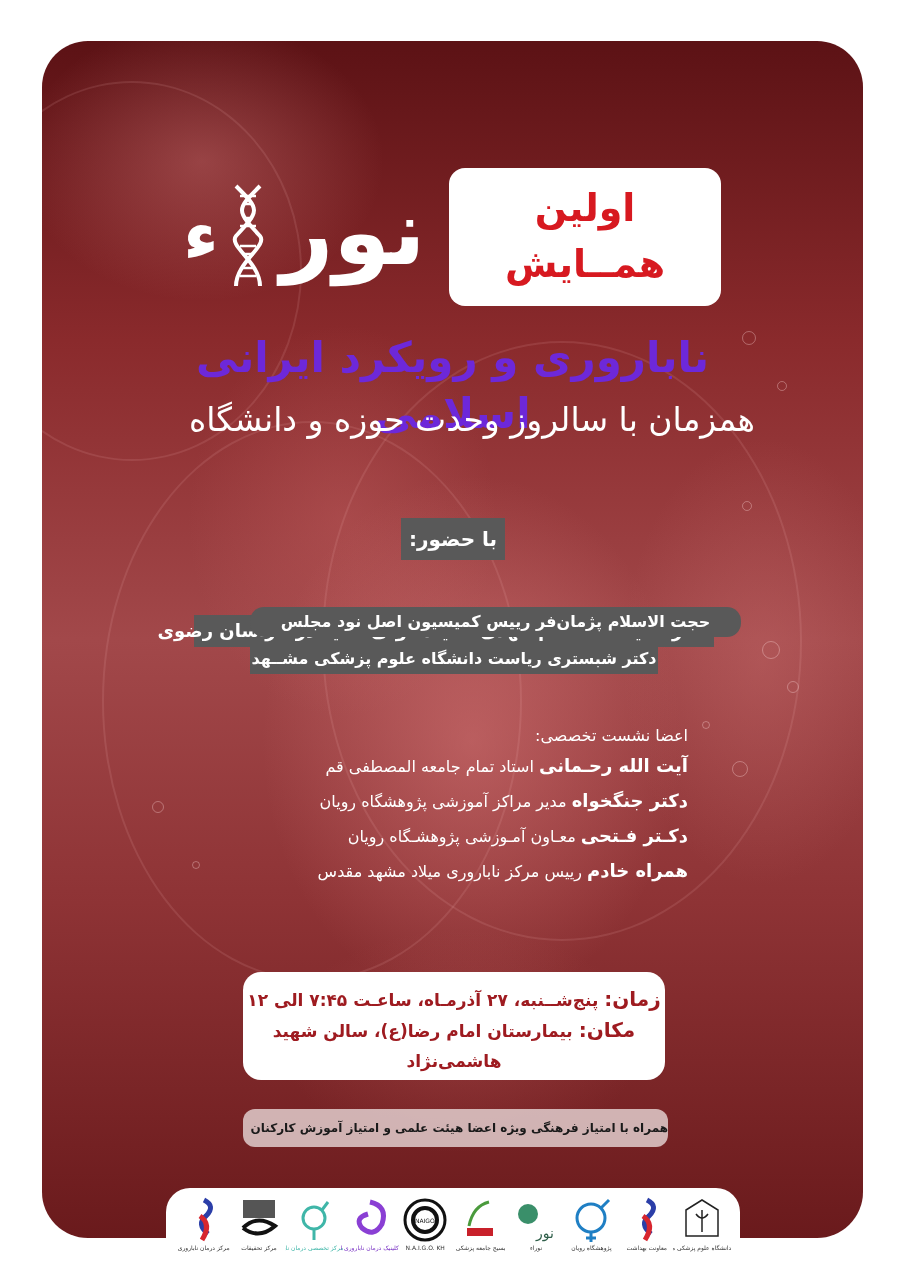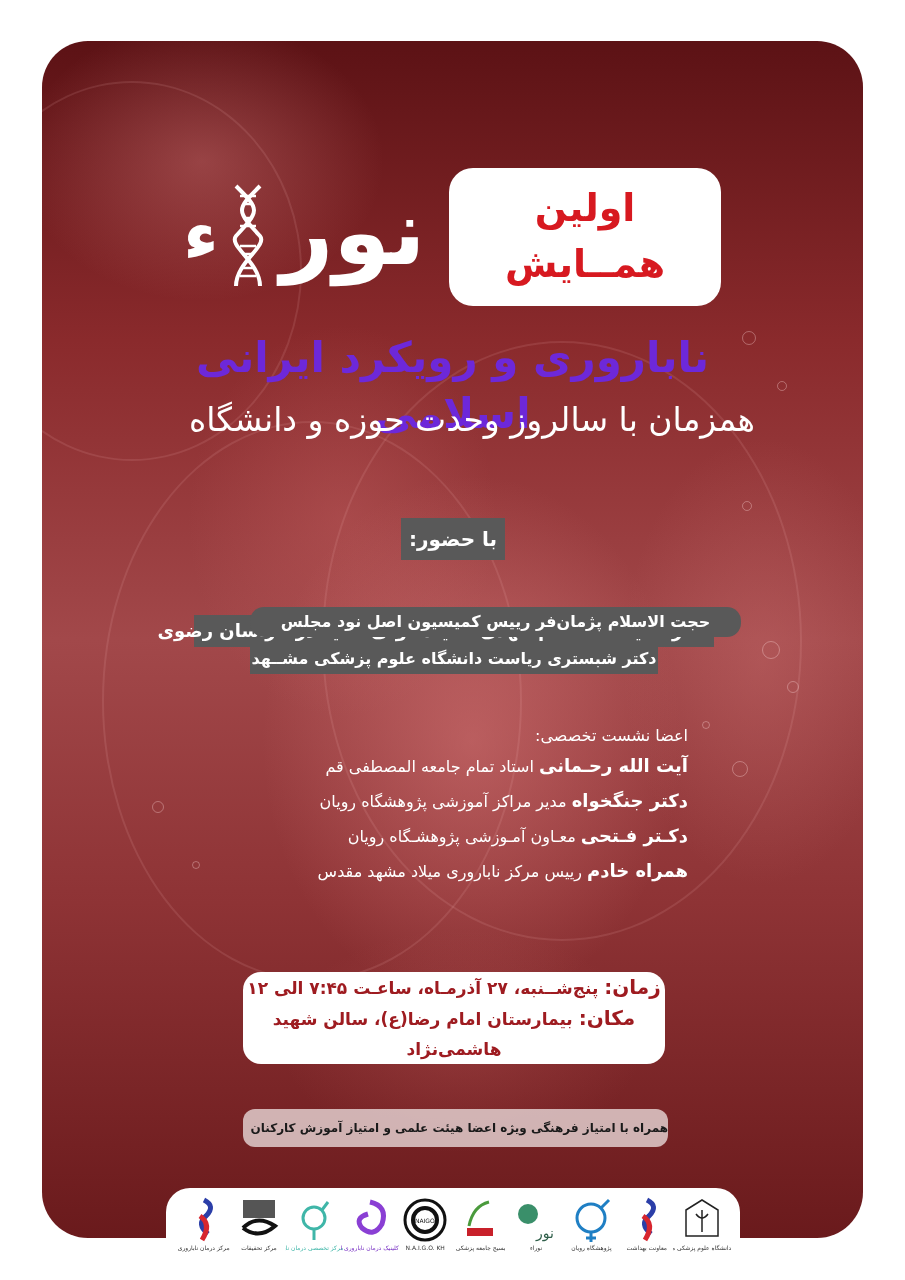--- a/index.html
+++ b/index.html
@@ -22,21 +22,21 @@
 
     .logo-noor {
       position: absolute; left: 170px; top: 178px; width: 270px; height: 118px;
       color: #ffffff; font-family: "DejaVu Sans", sans-serif; font-weight: bold;
       font-size: 98px; line-height: 118px; direction: rtl; text-align: center;
     }
     .dna-icon { position: absolute; left: 230px; top: 182px; width: 36px; height: 108px; }
 
     .title-box {
       position: absolute; left: 449px; top: 168px; width: 272px; height: 138px;
-      background: #ffffff; border-radius: 24px; direction: rtl; text-align: center;
+      background: #ffffff; border-radius: 16px; direction: rtl; text-align: center;
       color: #d71920; font-weight: bold; font-size: 38px; line-height: 56px; padding-top: 12px;
     }
 
     .headline {
       position: absolute; left: 150px; width: 605px; top: 330px; text-align: center;
       direction: rtl; color: #6d28d9; font-weight: bold; font-size: 42px; line-height: 56px;
     }
     .subhead {
       position: absolute; left: 150px; width: 605px; top: 397px; 
       direction: rtl; color: #fff; font-size: 33px; line-height: 46px;
@@ -53,23 +53,23 @@
 
     .panel {
       position: absolute; left: 250px; top: 723px; width: 438px; direction: rtl;
       color: #ffffff; text-align: right;
     }
     .panel-title { font-size: 16px; line-height: 26px; }
     .panel-row { font-size: 16px; line-height: 34px; white-space: nowrap; }
     .panel-name { font-weight: bold; font-size: 18px; }
 
     .when-box {
-      position: absolute; left: 243px; top: 972px; width: 422px; height: 92px;
+      position: absolute; left: 243px; top: 972px; width: 422px; height: 108px;
       background: #ffffff; border-radius: 18px; direction: rtl; text-align: center;
-      color: #9e1b20; font-weight: bold; font-size: 17px; line-height: 30px; padding-top: 0;
+      color: #9e1b20; font-weight: bold; font-size: 17px; line-height: 30px; padding-top: 12px;
     }
     .when-label { font-size: 20px; }
 
     .notice-box {
       position: absolute; left: 243px; top: 1109px; width: 425px; height: 38px;
       background: rgba(225,205,205,0.85); border-radius: 12px; direction: rtl;
       text-align: right; color: #1a1a1a; font-weight: bold; font-size: 12px; line-height: 38px;
     }
 
     .logo-strip {

